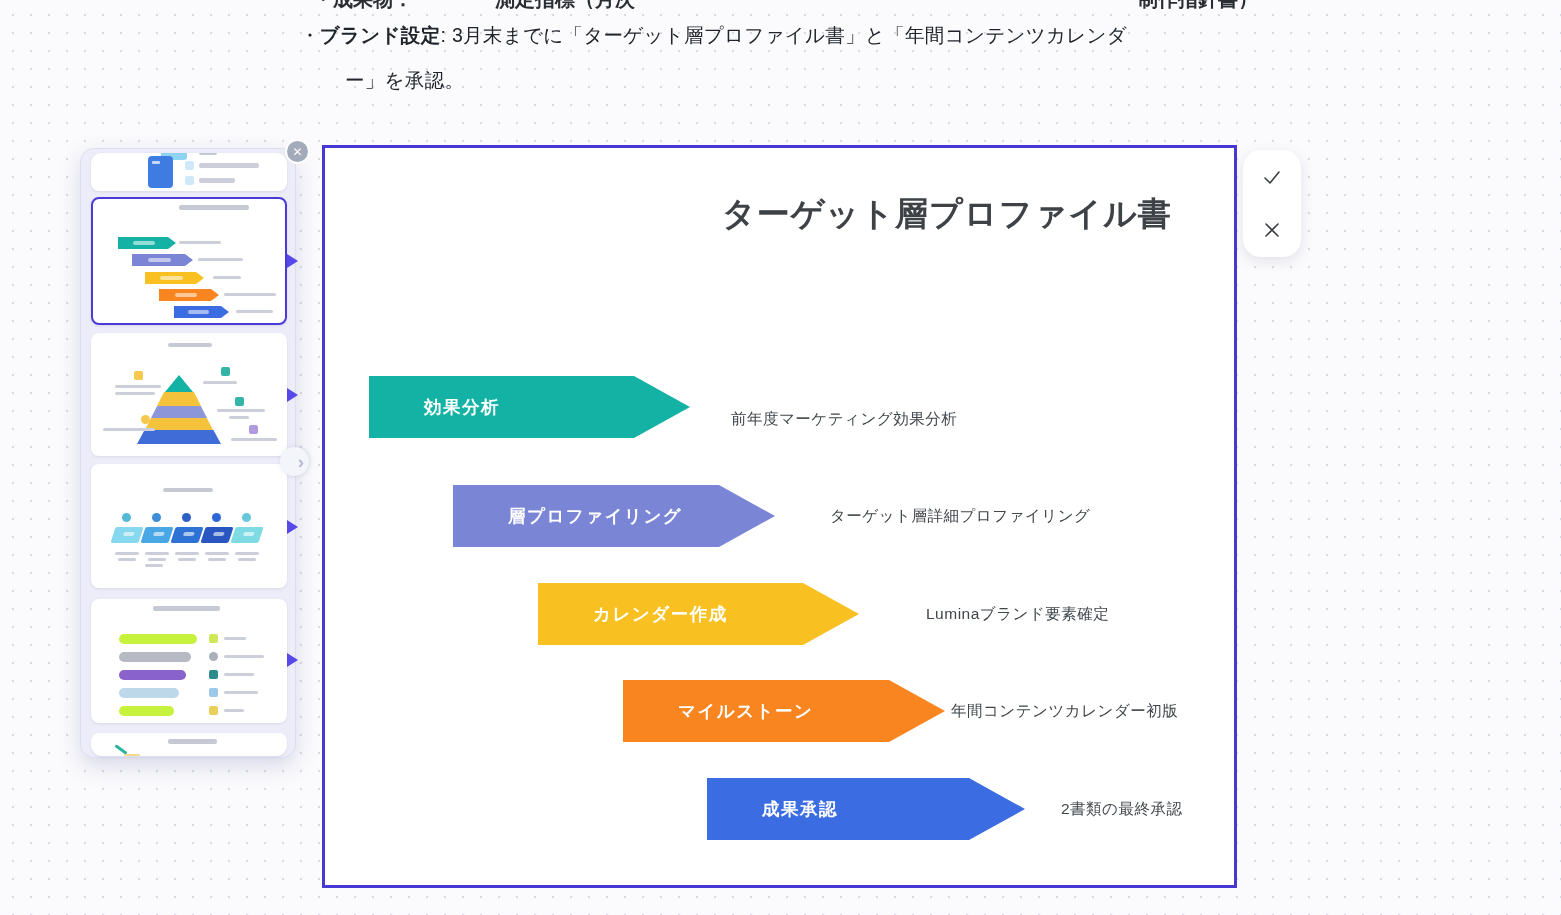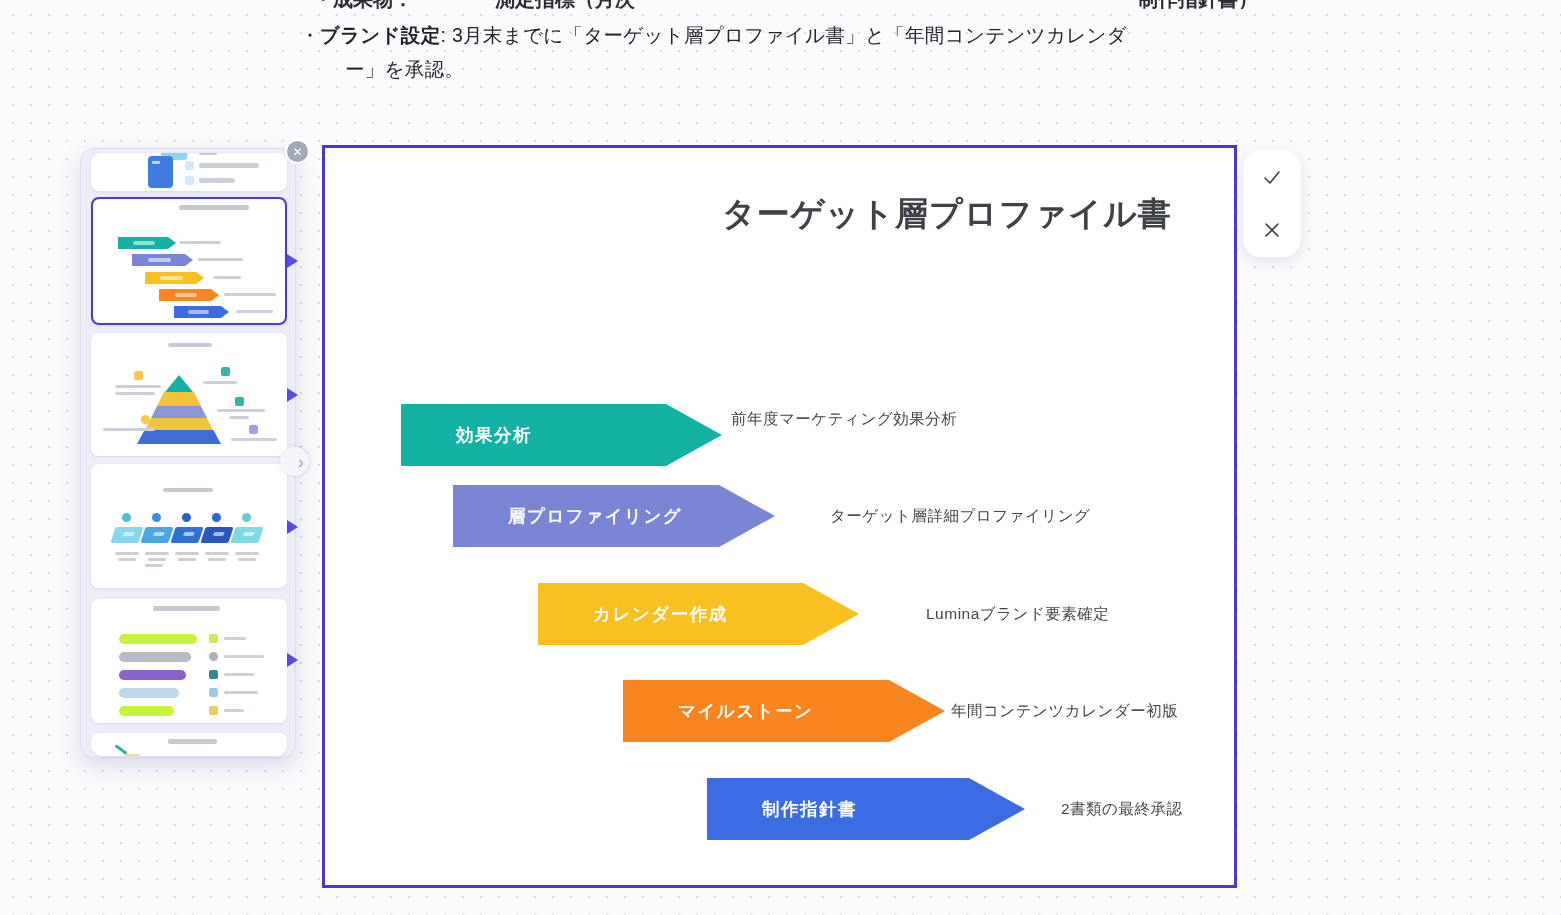--- a/index.html
+++ b/index.html
@@ -16,21 +16,21 @@
   .abs { position:absolute; }
 
   
   .clip-line { position:absolute; top:0; left:0; width:1561px; height:9px; overflow:hidden; }
   .clip-line span { position:absolute; top:-14px; font-size:20px; font-weight:600; color:#2a2e33; white-space:nowrap; }
   .frag1 { left:313px; } .frag2 { left:495px; } .frag3 { left:1138px; }
 
   .doc-line { position:absolute; font-size:19.5px; color:#21252b; white-space:nowrap; letter-spacing:.3px; }
   .doc-line b { font-weight:700; }
   .doc-line1 { left:300px; top:22px; }
-  .doc-line2 { left:345px; top:56px; }
+  .doc-line2 { left:345px; top:67px; }
 
   
   .panel { position:absolute; left:80px; top:148px; width:216px; height:610px;
     background:#ecedf8; border:1px solid #dcddf0; border-radius:14px;
     box-shadow:0 8px 22px rgba(95,95,160,.22); }
   .card { position:absolute; left:10px; width:196px; background:#fff; border-radius:8px;
     box-shadow:0 1px 3px rgba(110,110,160,.15); overflow:hidden; }
   .tbar { position:absolute; background:#c6c9d4; border-radius:2px; }
   .gline { position:absolute; background:#ccced9; border-radius:2px; }
 
@@ -70,21 +70,21 @@
     color:#3e4247; letter-spacing:1px; white-space:nowrap; }
 
   .step-arrow { position:absolute; height:62px; display:flex; align-items:center;
     padding-left:55px; color:#fff; font-weight:700; font-size:17.5px; letter-spacing:1.5px;
     clip-path:polygon(0 0,calc(100% - 56px) 0,100% 50%,calc(100% - 56px) 100%,0 100%);
     white-space:nowrap; }
   .step-desc { position:absolute; height:62px; display:flex; align-items:center;
     font-size:15.5px; color:#41464b; letter-spacing:.5px; white-space:nowrap; }
 
   
-  .s0 .step-arrow { left:44px;  top:256px; width:321px;margin-left:32px; }
+  .s0 .step-arrow { left:44px;  top:228px; width:321px; }
   .s1 .step-arrow { left:128px; top:337px; width:322px; }
   .s2 .step-arrow { left:213px; top:435px; width:321px; }
   .s3 .step-arrow { left:298px; top:532px; width:322px; }
   .s4 .step-arrow { left:382px; top:630px; width:318px; }
   .s0 .step-desc { left:406px; top:240px; }
   .s1 .step-desc { left:505px; top:337px; }
   .s2 .step-desc { left:601px; top:435px; }
   .s3 .step-desc { left:626px; top:532px; }
   .s4 .step-desc { left:736px; top:630px; }
 
@@ -234,21 +234,21 @@
   </div>
   <div class="s2">
     <div class="step-arrow" style="background: rgb(248, 192, 32);">カレンダー作成</div>
     <div class="step-desc">Luminaブランド要素確定</div>
   </div>
   <div class="s3">
     <div class="step-arrow" style="background: rgb(248, 133, 31);">マイルストーン</div>
     <div class="step-desc">年間コンテンツカレンダー初版</div>
   </div>
   <div class="s4">
-    <div class="step-arrow" style="background: rgb(60, 108, 225);">制作指針書</div>
+    <div class="step-arrow" style="background: rgb(60, 108, 225);">成果承認</div>
     <div class="step-desc">2書類の最終承認</div>
   </div>
 </div>
 
 <div class="confirm">
   <button>
     <svg width="22" height="22" viewBox="0 0 22 22">
       <path d="M4 12 L9 17 L18 6" fill="none" stroke="#3c4045" stroke-width="1.6" stroke-linecap="round" stroke-linejoin="round"></path>
     </svg>
   </button>

